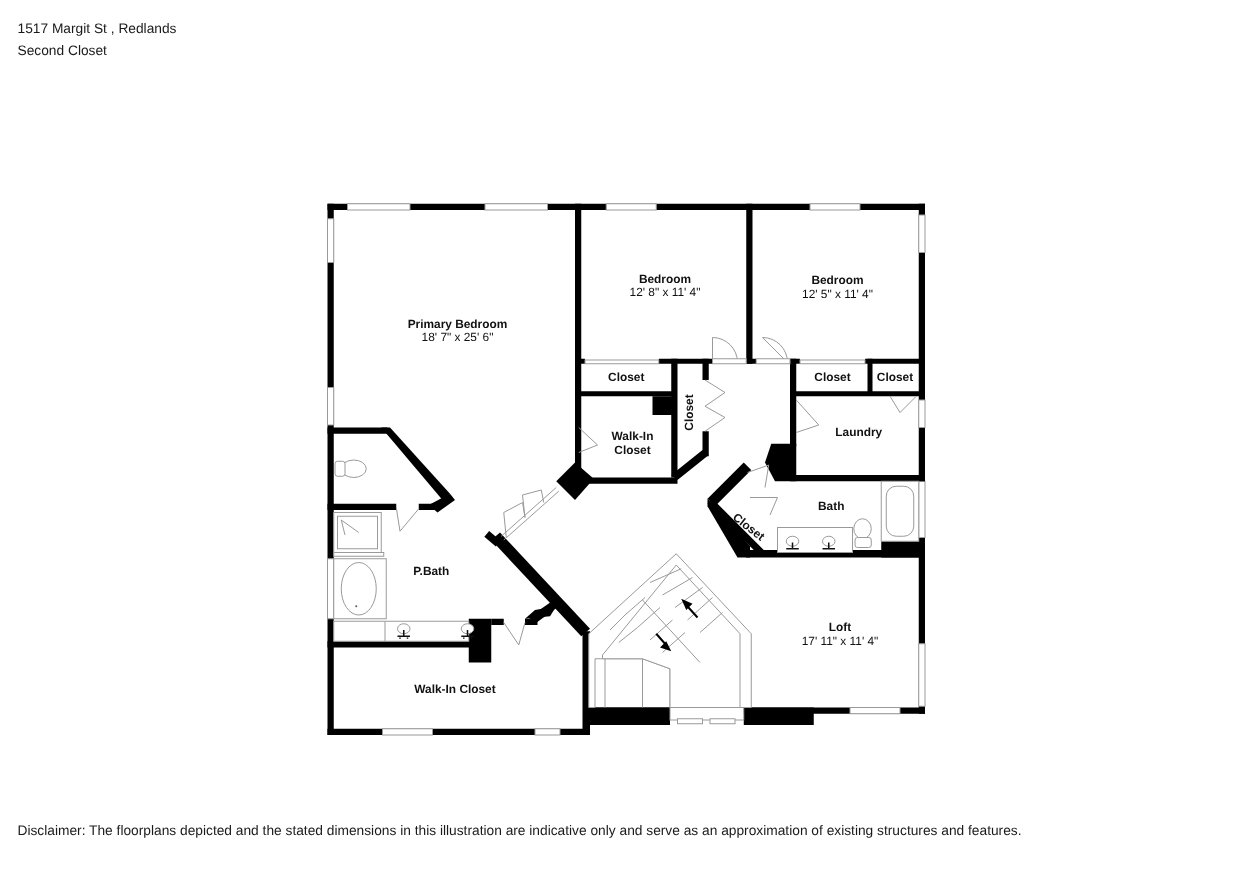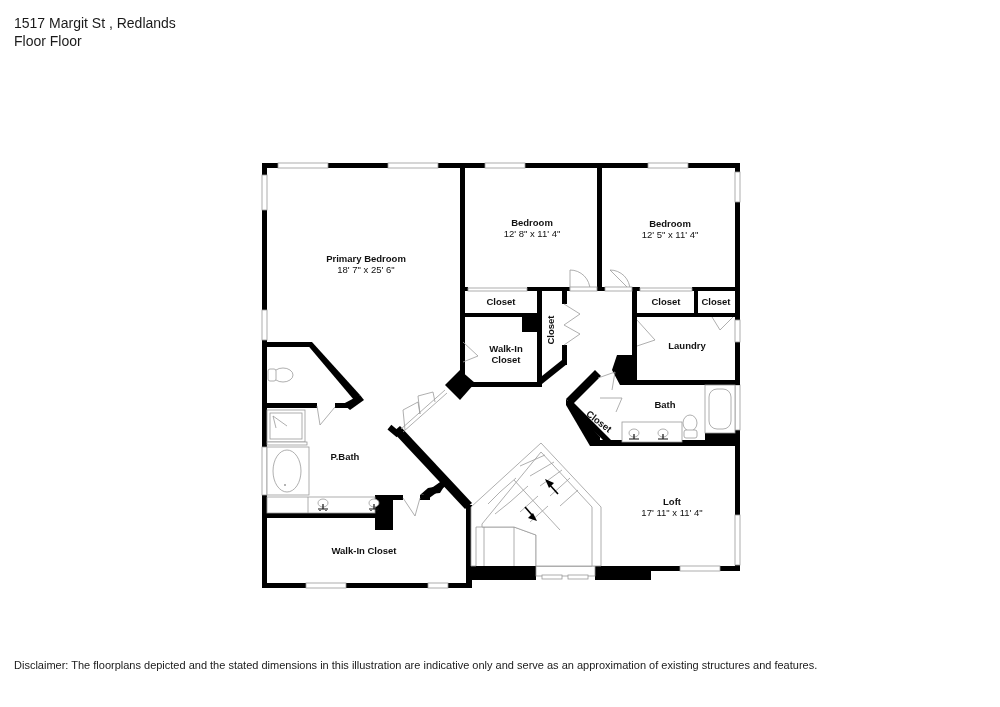--- a/index.html
+++ b/index.html
@@ -1,35 +1,35 @@
 <!DOCTYPE html>
 <html><head>
 <meta charset="utf-8">
 <style>
   html, body { margin: 0; padding: 0; background: #ffffff; }
   body { width: 1000px; height: 707px; position: relative; overflow: hidden;
          font-family: "Liberation Sans", "DejaVu Sans", sans-serif; color: #1a1a1a; }
-  .header { position: absolute; left: 14px; top: 14px; font-size: 14px; line-height: 18px; }
+  .header { position: absolute; left: 14px; top: 14px; font-size: 11px; line-height: 18px; }
   .header div { white-space: nowrap; }
   .disclaimer { position: absolute; left: 14px; top: 656px; font-size: 11px; line-height: 18px; }
   .disclaimer div { white-space: nowrap; }
   svg.plan { position: absolute; left: 0; top: 0; }
   .room-name { font-family: "Liberation Sans", sans-serif; font-weight: bold; font-size: 9.5px; fill: #111; text-anchor: middle; }
   .room-dim { font-family: "Liberation Sans", sans-serif; font-size: 9.5px; fill: #111; text-anchor: middle; }
   .wall { fill: #000; }
   .win { fill: #fff; stroke: #9a9a9a; stroke-width: 0.8; }
   .thin { fill: none; stroke: #9a9a9a; stroke-width: 0.8; }
   .fix { fill: #fff; stroke: #9a9a9a; stroke-width: 0.8; }
 </style>
 </head>
 <body>
 
 <div class="header">
   <div>1517 Margit St , Redlands</div>
-  <div>Floor Floor</div>
+  <div>Second Closet</div>
 </div>
 
 <svg class="plan" width="1000" height="707" viewBox="0 0 1000 707">
 
   <g>
 
     <rect class="wall" x="262" y="163" width="478" height="5"></rect>
 
     <rect class="wall" x="262" y="163" width="5" height="425"></rect>
 

